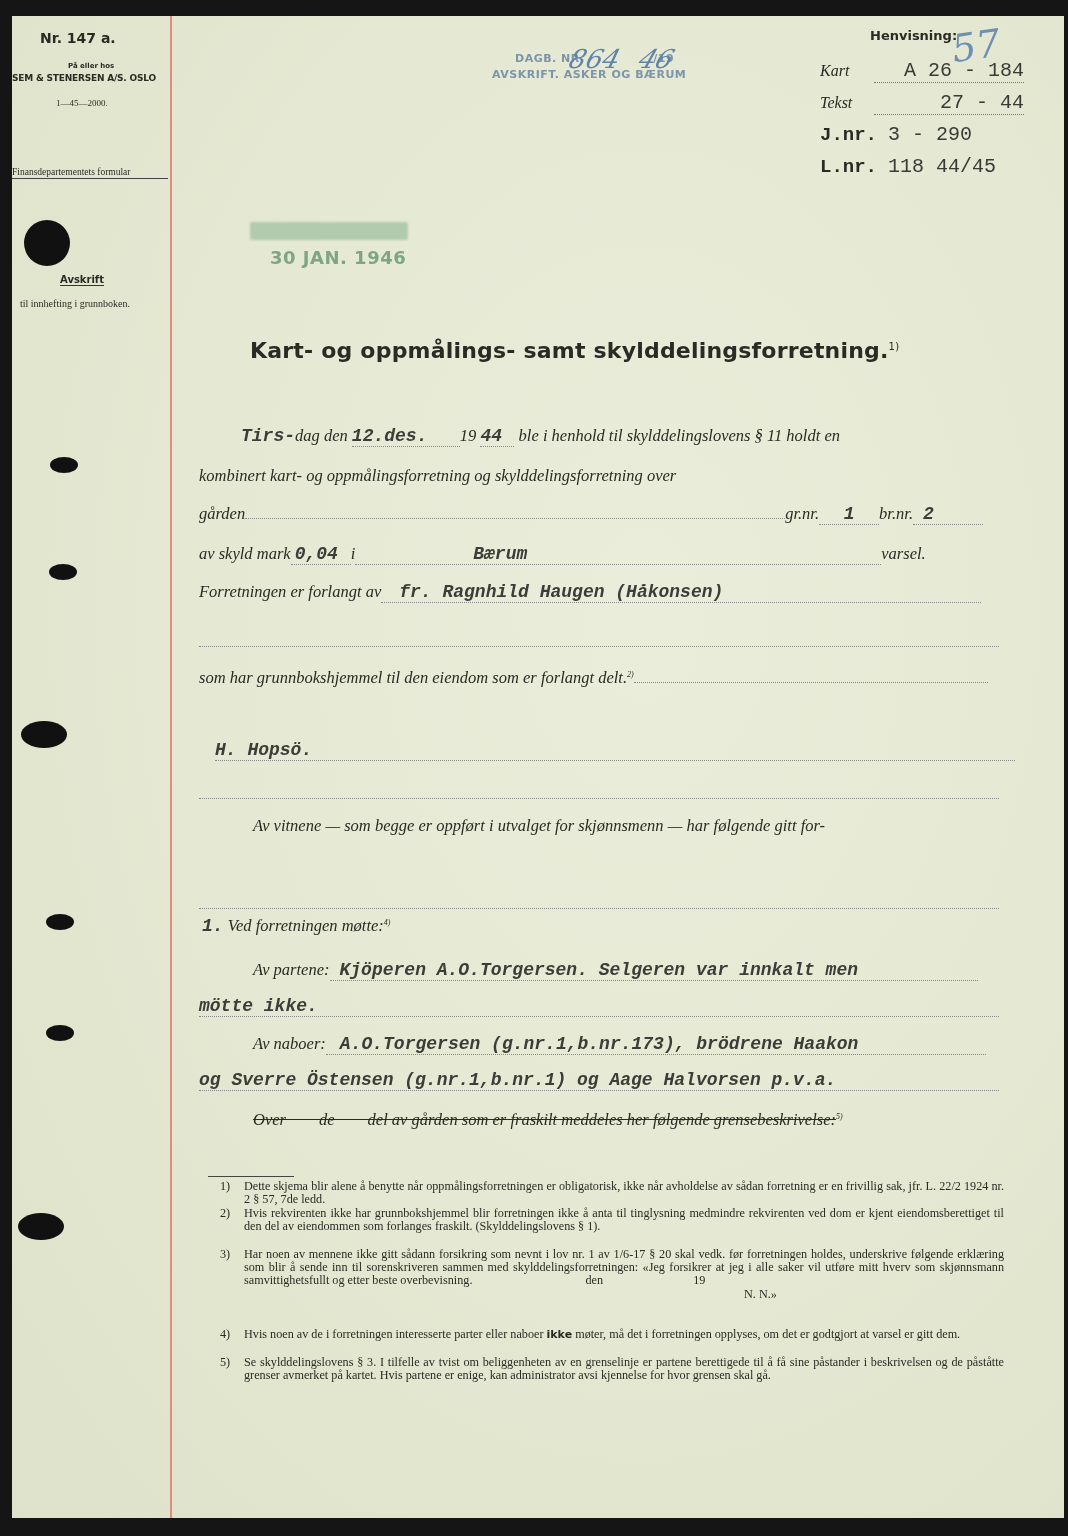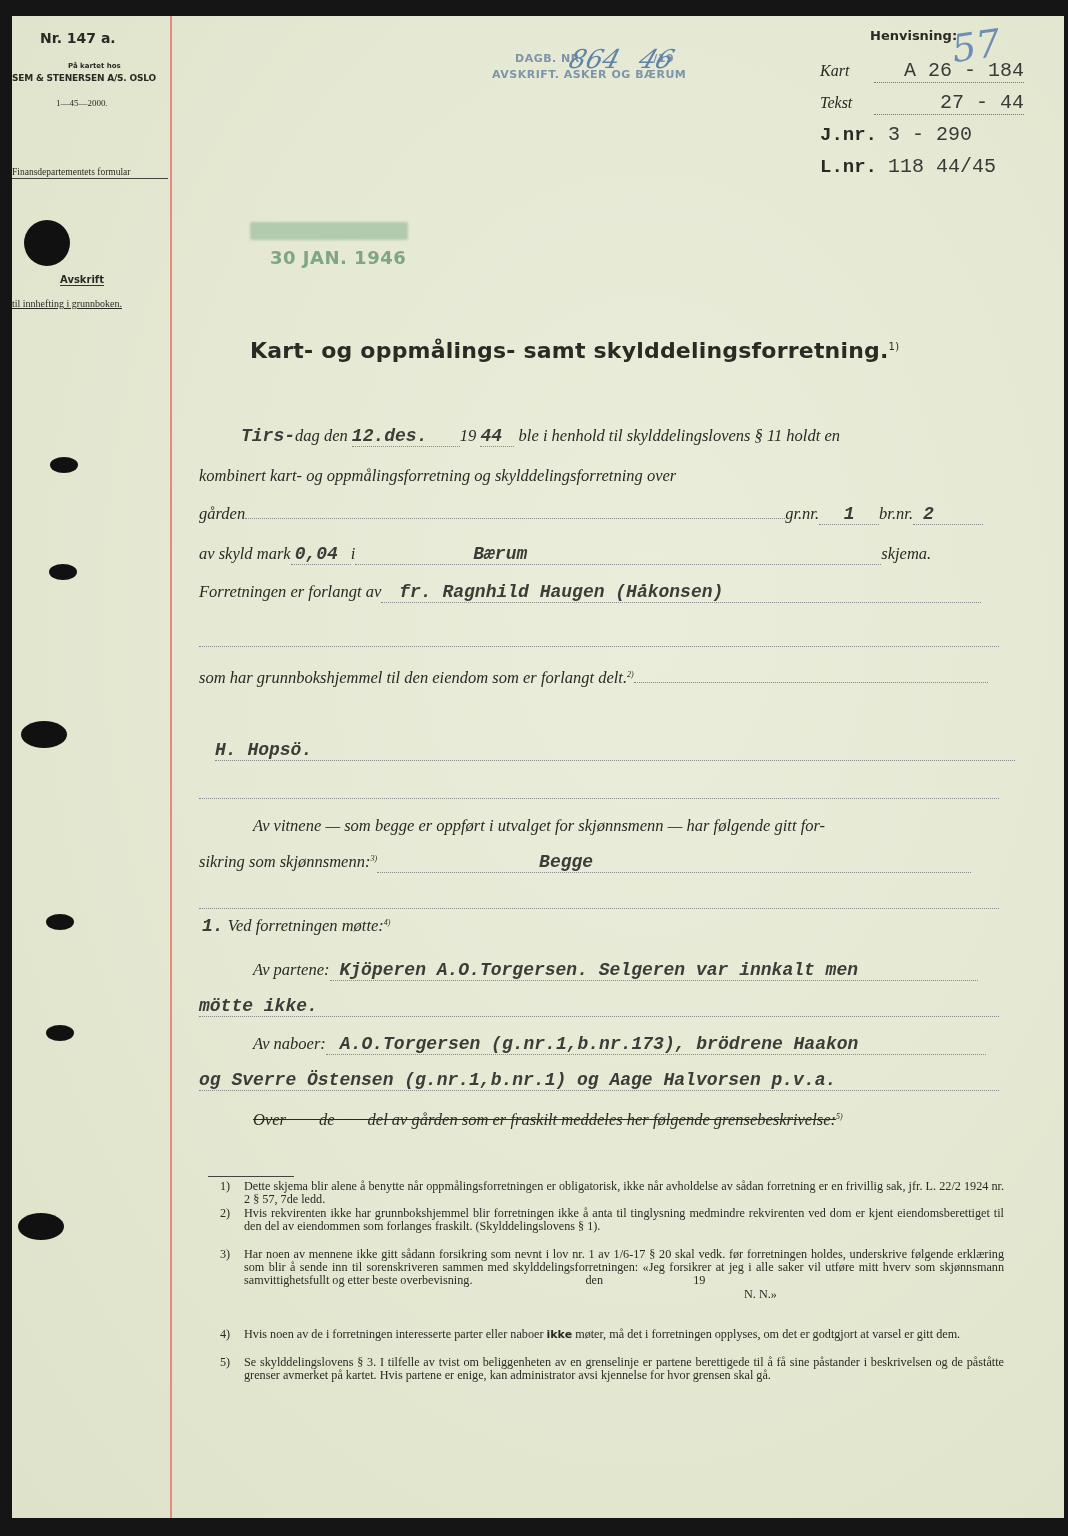--- a/index.html
+++ b/index.html
@@ -15,21 +15,21 @@
   .sans { font-family: "DejaVu Sans", "Liberation Sans", sans-serif; color: #2a2a24; }
   .mono { font-family: "Liberation Mono", "DejaVu Sans Mono", monospace; color: #3a3a36; font-weight: bold; }
   .hole { position: absolute; background: #111; border-radius: 50%; }
 
   .formnr { left: 28px; top: 14px; font-size: 14px; font-weight: bold; }
   .printer1 { left: 56px; top: 46px; font-size: 7px; font-weight: bold; }
   .printer2 { left: 0px; top: 57px; font-size: 9px; font-weight: bold; letter-spacing: -0.2px; }
   .printcode { left: 44px; top: 82px; font-size: 9px; }
   .dept { left: 0px; top: 151px; font-size: 9.5px; border-bottom: 1px solid #444; padding-bottom: 1px; width: 156px; }
   .avskrift { left: 48px; top: 258px; font-size: 10px; font-weight: bold; border-bottom: 1px solid #333; }
-  .innheft { left: 0px; top: 282px; font-size: 10px; text-decoration: underline; }
+  .innheft { left: 8px; top: 282px; font-size: 10px; }
 
   .stamp { font-family: "DejaVu Sans", sans-serif; color: #7d95a8; font-weight: bold; }
   .stamp1 { left: 503px; top: 36px; font-size: 11px; letter-spacing: 0.5px; }
   .stamp2 { left: 480px; top: 52px; font-size: 11px; letter-spacing: 0.5px; }
   .handnr { left: 556px; top: 24px; font-size: 30px; color: #5f84a8; font-family: "DejaVu Serif", serif; font-style: italic; transform: skewX(-15deg); }
   .handyr { left: 606px; top: 28px; font-size: 28px; color: #5f84a8; font-family: "DejaVu Serif", serif; font-style: italic; transform: skewX(-20deg); }
   .pagenum { left: 940px; top: 8px; font-size: 38px; color: #6d8fb3; font-family: "DejaVu Serif", serif; font-style: italic; transform: rotate(-8deg); }
 
   .greenstamp1 { left: 238px; top: 206px; width: 158px; height: 18px; background: #9dbfa0; opacity: 0.7; border-radius: 2px; filter: blur(1px); }
   .greenstamp2 { left: 258px; top: 231px; font-size: 18px; color: #7ea585; font-family: "DejaVu Sans", sans-serif; font-weight: bold; letter-spacing: 0.5px; }
@@ -63,21 +63,21 @@
 
   <div class="hole" style="left:12px;top:204px;width:46px;height:46px;"></div>
   <div class="hole" style="left:38px;top:441px;width:28px;height:16px;"></div>
   <div class="hole" style="left:37px;top:548px;width:28px;height:16px;"></div>
   <div class="hole" style="left:9px;top:705px;width:46px;height:27px;"></div>
   <div class="hole" style="left:34px;top:898px;width:28px;height:16px;"></div>
   <div class="hole" style="left:34px;top:1009px;width:28px;height:16px;"></div>
   <div class="hole" style="left:6px;top:1197px;width:46px;height:27px;"></div>
 
   <div class="abs sans formnr">Nr. 147 a.</div>
-  <div class="abs sans printer1">På kartet hos</div>
+  <div class="abs sans printer1">På eller hos</div>
   <div class="abs sans printer2">SEM &amp; STENERSEN A/S. OSLO</div>
   <div class="abs serif printcode">1—45—2000.</div>
   <div class="abs serif dept">Finansdepartementets formular</div>
   <div class="abs sans avskrift">Avskrift</div>
   <div class="abs serif innheft">til innhefting i grunnboken.</div>
 
   <div class="abs stamp stamp1">
     <span>DAGB. NR.</span>
     <span style="display:inline-block;width:60px"></span>
     <span>/19</span>
@@ -112,38 +112,35 @@
     <span style="display:inline-block;width:42px"></span><span class="ty">Tirs-</span><span>dag den</span>
     <span class="fill" style="width:108px;"><span class="ty">12.des.</span></span><span>19</span>
     <span class="fill" style="width:34px;"><span class="ty">44</span></span>
     <span>ble i henhold til skylddelingslovens § 11 holdt en</span>
   </div>
   <div class="line serif" style="top:450px;">kombinert kart- og oppmålingsforretning og skylddelingsforretning over</div>
   <div class="line serif" style="top:488px;">
     <span>gården</span><span class="fill" style="width:540px;"></span><span>gr.nr.</span><span class="fill" style="width:60px;text-align:center;"><span class="ty">1</span></span><span>br.nr.</span><span class="fill" style="width:70px;padding-left:10px;"><span class="ty">2</span></span>
   </div>
   <div class="line serif" style="top:528px;">
-    <span>av skyld mark</span><span class="fill" style="width:60px;padding-left:4px;"><span class="ty">0,04</span></span><span>i</span><span class="fill" style="width:526px;padding-left:118px;"><span class="ty">Bærum</span></span><span>skjema.</span>
+    <span>av skyld mark</span><span class="fill" style="width:60px;padding-left:4px;"><span class="ty">0,04</span></span><span>i</span><span class="fill" style="width:526px;padding-left:118px;"><span class="ty">Bærum</span></span><span>varsel.</span>
   </div>
   <div class="line serif" style="top:566px;">
     <span>Forretningen er forlangt av</span><span class="fill" style="width:600px;padding-left:18px;"><span class="ty">fr. Ragnhild Haugen (Håkonsen)</span></span>
   </div>
   <div class="rule" style="top:630px;"></div>
   <div class="line serif" style="top:652px;">
     <span>som har grunnbokshjemmel til den eiendom som er forlangt delt.</span><sup>2)</sup><span class="fill" style="width:354px;"></span>
   </div>
   <div class="line" style="top:724px;">
     <span class="fill" style="width:800px;margin-left:16px;"><span class="ty">H. Hopsö.</span></span>
   </div>
   <div class="rule" style="top:782px;"></div>
   <div class="line serif" style="top:800px;">
     <span style="display:inline-block;width:54px"></span><span>Av vitnene — som begge er oppført i utvalget for skjønnsmenn — har følgende gitt for-</span>
-  </div>
-  <div class="line serif" style="top:836px;">
-    <span>sikring som skjønnsmenn:</span><sup>3)</sup><span class="fill" style="width:594px;padding-left:162px;"><span class="ty">Begge</span></span>
   </div>
   <div class="rule" style="top:892px;"></div>
 
   <div class="line serif" style="top:900px;left:190px;">
     <span class="ty">1.</span>
     <span>Ved forretningen møtte:</span><sup>4)</sup>
   </div>
   <div class="line" style="top:980px;">
     <span class="fill" style="width:800px;"><span class="ty">mötte ikke.</span></span>
   </div>

